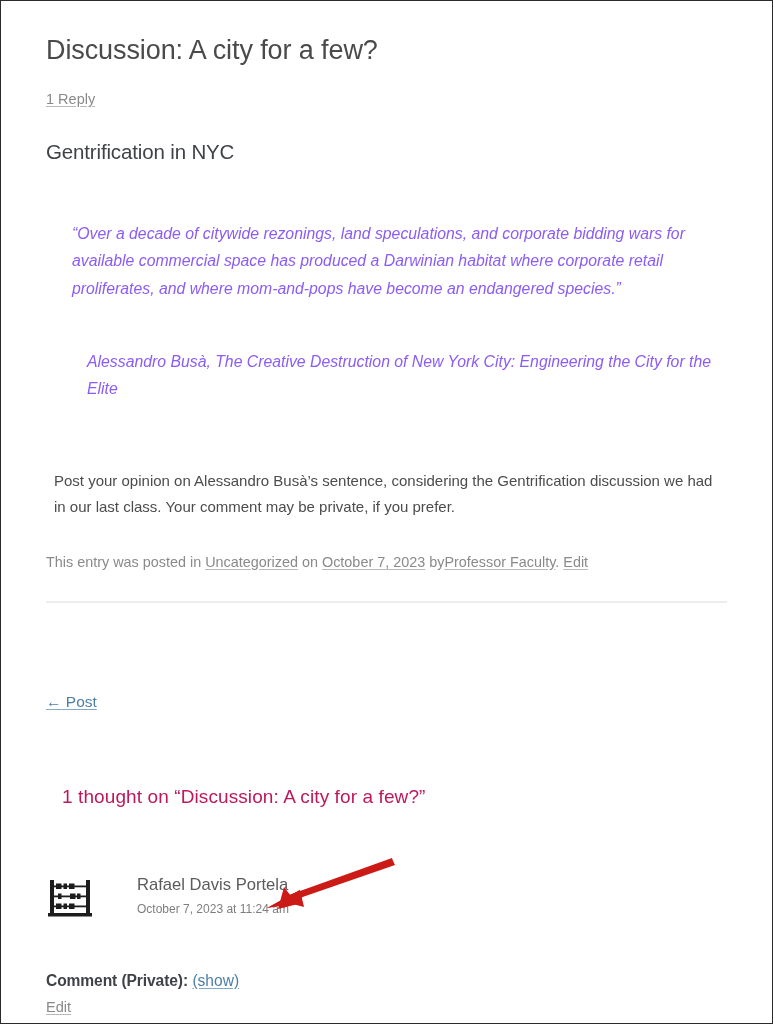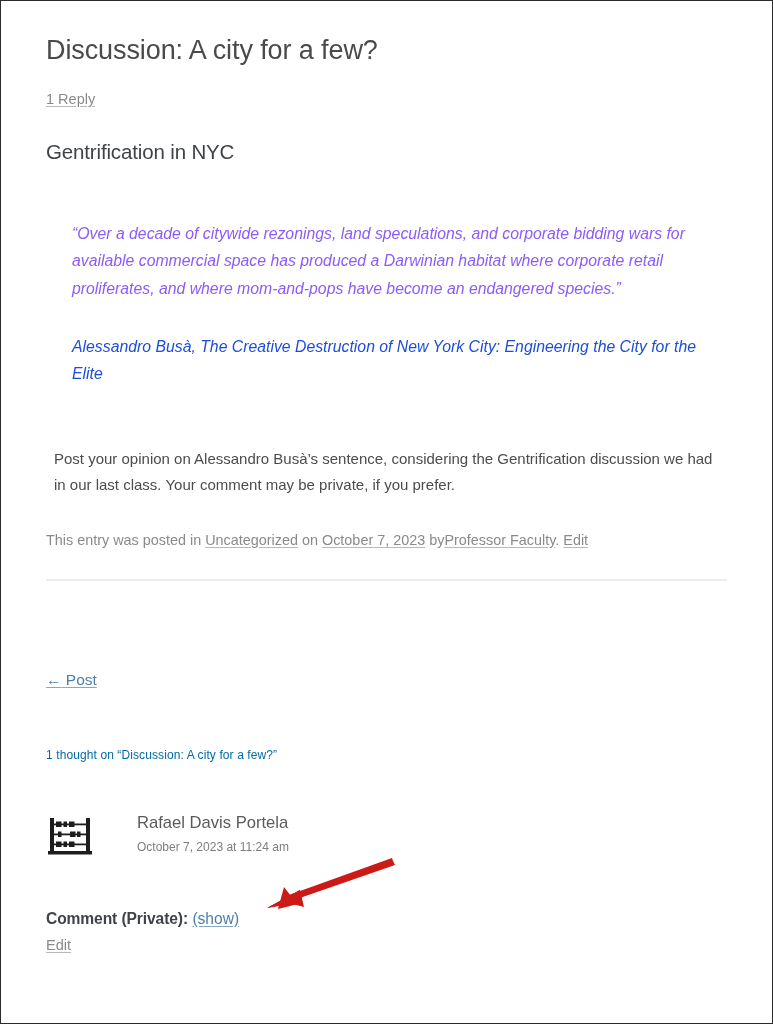--- a/index.html
+++ b/index.html
@@ -90,27 +90,27 @@
     margin: 0;
     padding-left: 26px;
     font-size: 15.8px;
     font-style: italic;
     line-height: 1.73;
     color: #8b5cf6;
     max-width: 632px;
   }
 
   .quote-attrib {
-    margin: 0;
+    margin: 15px;
     padding-left: 26px;
     padding-top: 31px;
     font-size: 15.8px;
     font-style: italic;
     line-height: 1.73;
-    color: #1d4ed8;
+    color: #8b5cf6;
   }
 
   .body-para {
     margin: 8px;
     padding-top: 51px;
     font-size: 15px;
     line-height: 1.67;
     color: #4c4c4c;
     max-width: 682px;
   }
@@ -134,25 +134,25 @@
     padding-top: 87px;
     font-size: 15.5px;
     line-height: 1.5;
   }
   .post-nav .nav-arrow {
     font-style: normal;
   }
 
   
   .comments-title {
-    margin: 0;
+    margin: 16px;
     padding-top: 57px;
-    font-size: 12px;
+    font-size: 19px;
     font-weight: 400;
-    color: #0369a1;
+    color: #be185d;
     letter-spacing: 0.1px;
   }
 
   .comment-block {
     padding-top: 49px;
   }
 
   .comment-head {
     display: flex;
     align-items: flex-start;

